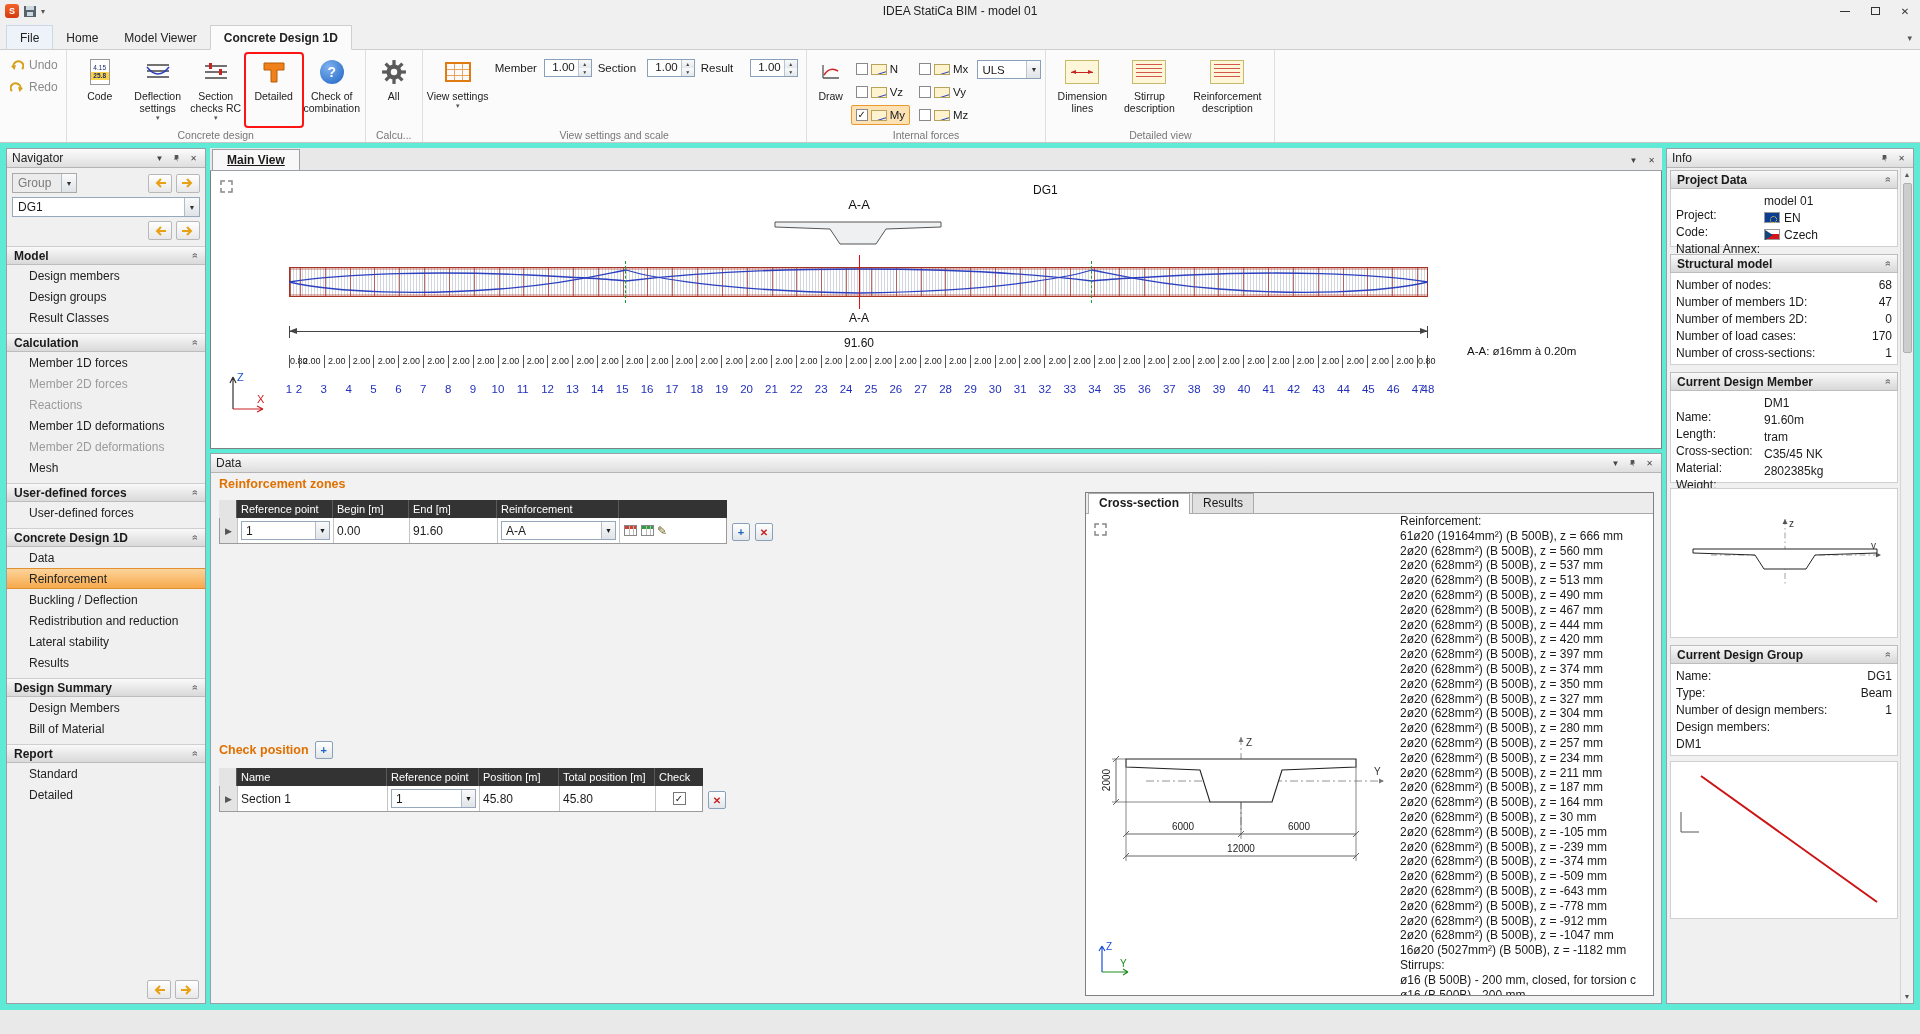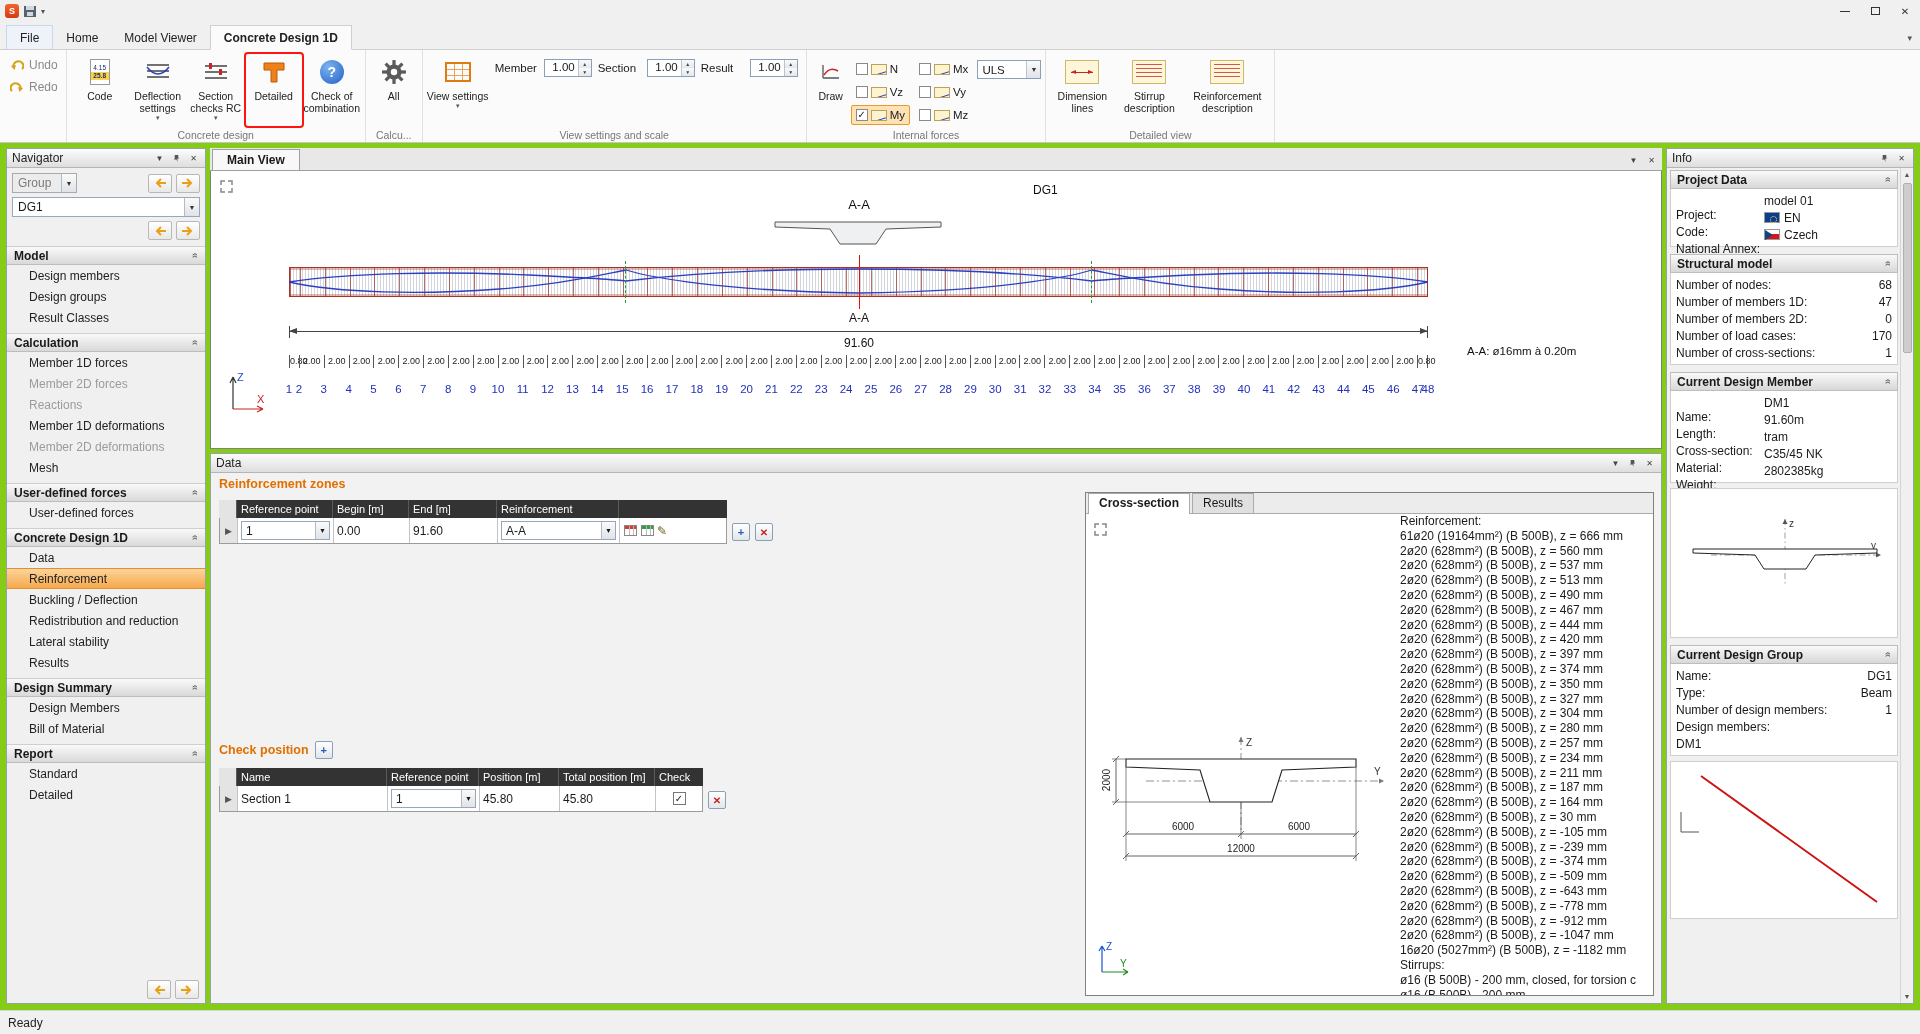--- a/index.html
+++ b/index.html
@@ -64,21 +64,21 @@
 .force { display:flex; align-items:center; gap:3px; padding:1px 4px; font-size:11.5px; border:1px solid transparent; }
 .force.selected { background:#fce2b4; border:1px solid #e89a2f; border-radius:2px; }
 .chk { width:12px; height:12px; border:1px solid #8a8a8a; background:#fff; font-size:10px; line-height:10px; text-align:center; color:#222; }
 .force-icon { width:16px; height:11px; background:#fdf3cf; border:1px solid #b9a25a; position:relative; overflow:hidden; }
 .force-icon::after { content:""; position:absolute; left:-2px; top:8px; width:22px; height:8px; border-top:1.5px solid #2b3fc0; transform:rotate(-18deg); }
 .dd { height:19px; border:1px solid #8aa0b8; background:#fff; display:flex; align-items:center; font-size:11.5px; }
 .dd .txt { flex:1; padding:0 4px; white-space:nowrap; overflow:hidden; }
 .dd .dd-btn { width:14px; align-self:stretch; display:flex; align-items:center; justify-content:center; font-size:7px; color:#333; background:linear-gradient(#fafafa,#e0e4e8); border-left:1px solid #b8c4d2; }
 
 
-#workspace { position:absolute; top:143px; left:0; right:0; bottom:24px; background:#84cc16; }
+#workspace { position:absolute; top:143px; left:0; right:0; bottom:24px; background:#5eead4; }
 .panel { position:absolute; background:#f0f0f0; border:1px solid #98a0a8; }
 .panel-header { height:19px; background:linear-gradient(#fcfcfc,#dedede); border-bottom:1px solid #b5b5b5; display:flex; align-items:center; padding:0 5px; font-size:12px; color:#222; }
 .ph-icons { margin-left:auto; display:flex; gap:4px; align-items:center; }
 .hicon { width:13px; height:13px; display:flex; align-items:center; justify-content:center; font-size:8px; color:#444; }
 
 
 #navigator { left:6px; top:5px; width:200px; bottom:6px; display:flex; flex-direction:column; }
 .nav-body { flex:1; position:relative; overflow:hidden; padding-top:2px; }
 .nav-row { display:flex; align-items:center; gap:4px; padding:3px 5px 1px; }
 .combo { flex:1; height:20px; background:#fff; border:1px solid #98a8bc; display:flex; align-items:center; font-size:12px; }
@@ -88,21 +88,21 @@
 .arrow-btn { width:24px; height:19px; border:1px solid #b8b8b8; background:linear-gradient(#fff,#e8e8e8); display:flex; align-items:center; justify-content:center; border-radius:2px; }
 .nav-section-header { margin-top:5px; height:19px; background:linear-gradient(#f9f9f9,#d9d9d9); border-top:1px solid #cfcfcf; border-bottom:1px solid #bdbdbd; display:flex; align-items:center; padding:0 7px; font-weight:bold; font-size:12px; }
 .chev2 { margin-left:auto; display:inline-block; transform:rotate(-90deg); font-size:10px; color:#666; }
 .nav-item { height:21px; display:flex; align-items:center; padding-left:22px; font-size:12px; color:#222; }
 .nav-item.disabled { color:#9b9b9b; }
 .nav-item.selected { background:linear-gradient(#fdd49b,#f6a94b); border-top:1px solid #e09030; border-bottom:1px solid #e09030; }
 .nav-bottom { position:absolute; bottom:4px; right:6px; display:flex; gap:4px; }
 
 
 #main-area { position:absolute; left:210px; right:258px; top:5px; bottom:6px; display:flex; flex-direction:column; }
-#main-tabbar { height:23px; display:flex; align-items:flex-end; background:#e8e8e8; border-bottom:1px solid #9aa0a6; position:relative; }
+#main-tabbar { height:23px; display:flex; align-items:flex-end; background:#e8e8e8; border-bottom:1px solid #9aa0a6; position:relative;text-decoration:underline; }
 .doc-tab { padding:3px 14px 3px; background:#f8f8f8; border:1px solid #9aa0a6; border-bottom:none; font-weight:bold; font-size:12px; margin-left:2px; }
 .tabbar-icons { position:absolute; right:4px; bottom:3px; display:flex; gap:5px; }
 #main-canvas { height:278px; background:#fff; border:1px solid #808080; border-top:none; position:relative; overflow:hidden; }
 .fit-icon { position:absolute; left:8px; top:8px; }
 .canvas-label { position:absolute; font-size:12px; color:#111; }
 #beam { position:absolute; left:78px; top:96px; width:1139px; height:30px; border:1px solid #a03528;
   background-image:repeating-linear-gradient(90deg, rgba(115,125,148,.32) 0 1px, transparent 1px 3px);
   box-shadow:inset 0 2px 0 rgba(185,60,45,.35), inset 0 -2px 0 rgba(185,60,45,.35); }
 .beam-gridline { position:absolute; top:0; bottom:0; width:1px; background:rgba(165,48,36,.7); }
 #moment-svg { position:absolute; left:78px; top:90px; }
@@ -180,20 +180,21 @@
 <body>
 
 <div id="app">
 
   <div id="titlebar">
     <div id="qat">
       <span class="app-logo">S</span>
       <span class="icon-save"></span>
       <span class="qat-chev">▾</span>
     </div>
+    <div id="title-text">IDEA StatiCa BIM - model 01</div>
     <div id="win-btns">
       <div class="win-btn">
           <span class="wb-min"></span>
         </div>
       <div class="win-btn">
           <span class="wb-max"></span>
         </div>
       <div class="win-btn">✕</div>
     </div>
   </div>
@@ -1062,16 +1063,13 @@
           <span class="scroll-btn">▲</span>
           <span class="scroll-thumb"></span>
           <span style="flex:1"></span>
           <span class="scroll-btn">▼</span>
         </div>
       </div>
     </div>
 
   </div>
 
-  <div id="statusbar">
-    <span>Ready</span>
-  </div>
 </div>
 
 </body></html>

